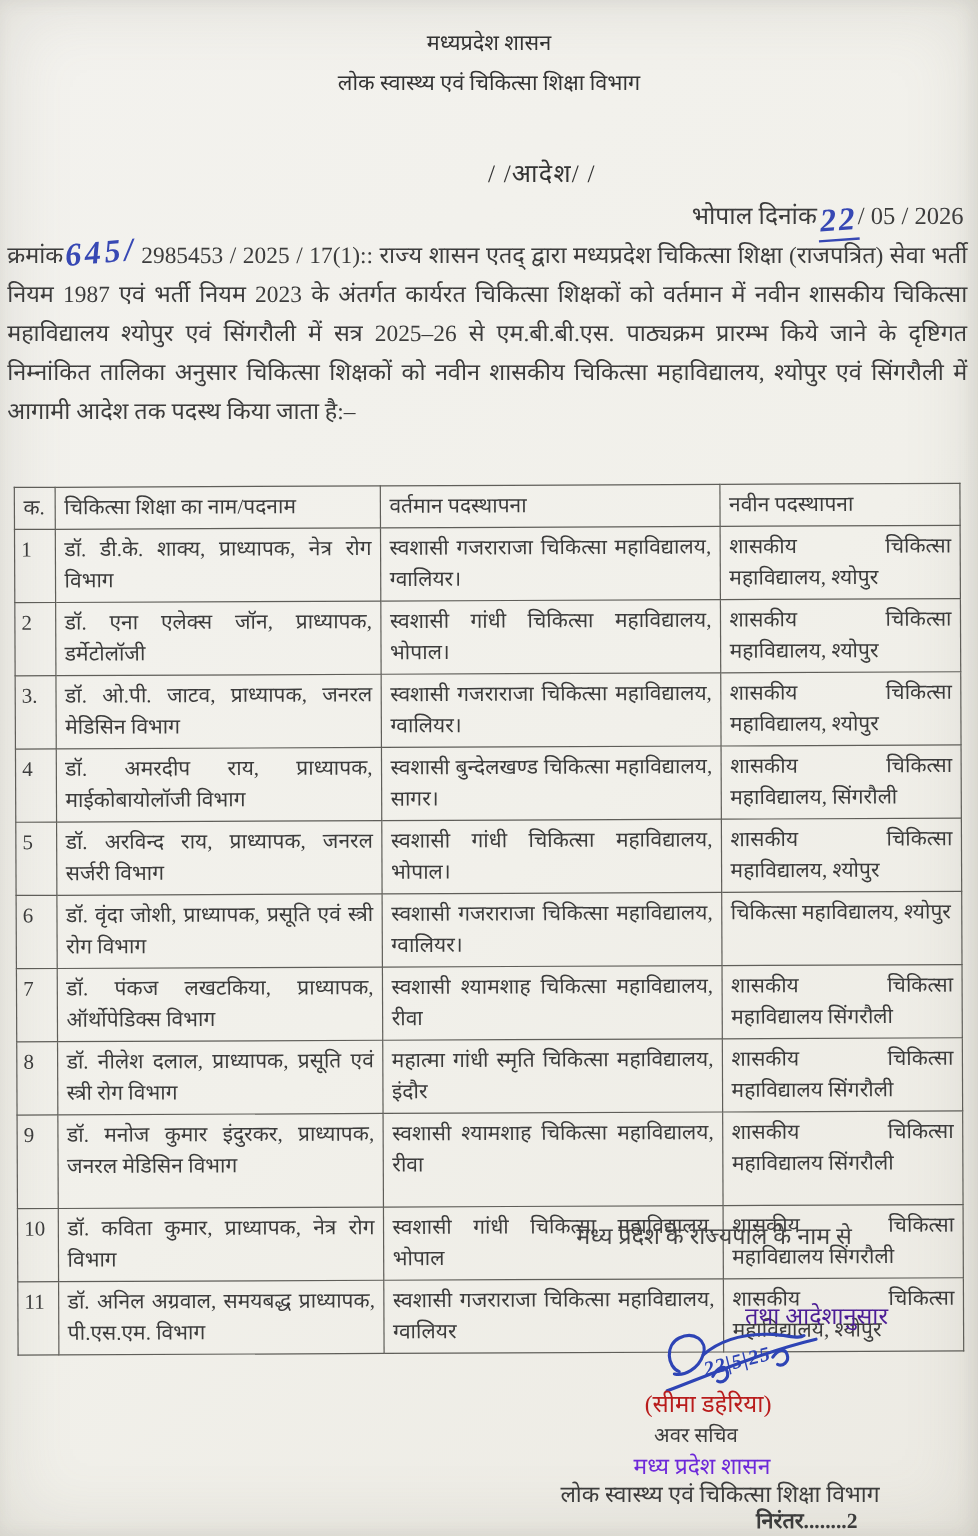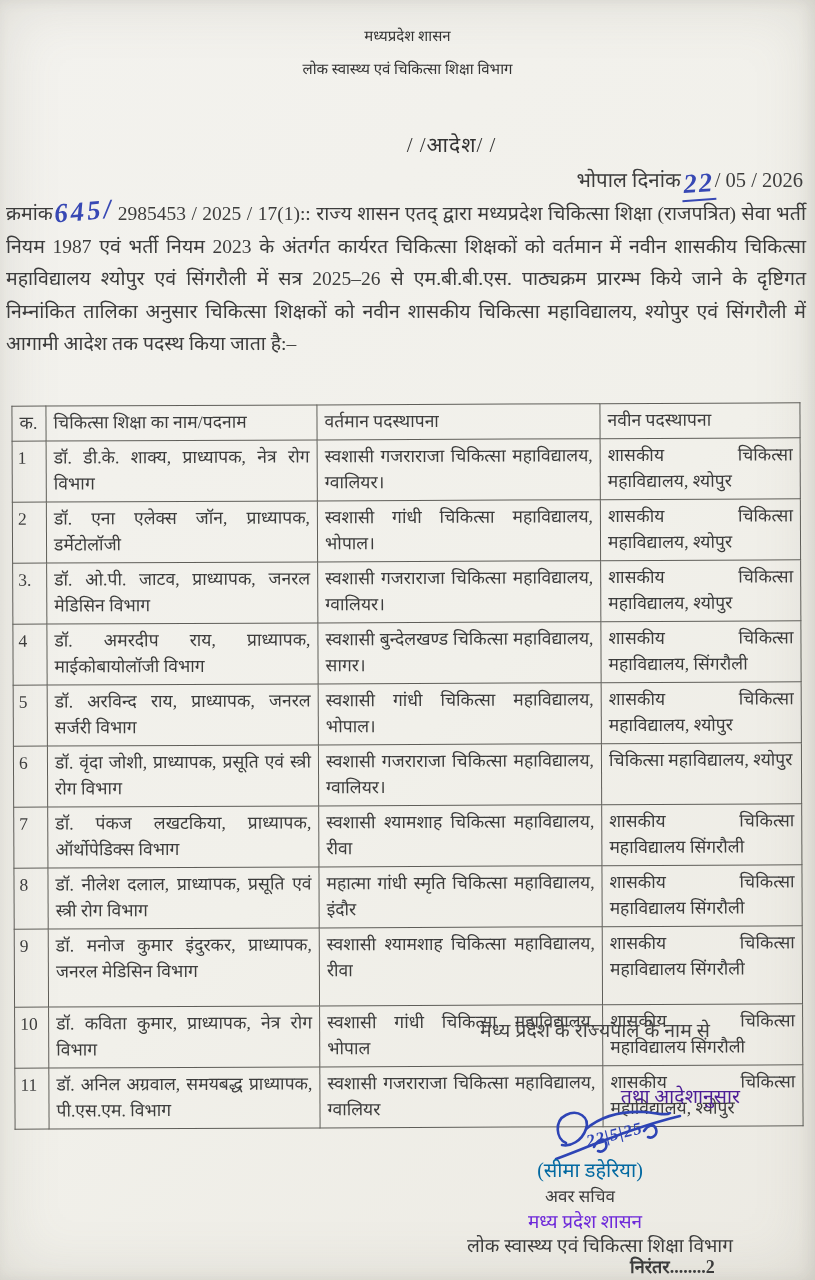--- a/index.html
+++ b/index.html
@@ -12,21 +12,21 @@
     overflow:hidden;
   }
   .paper{
     position:absolute;inset:0;
     background:linear-gradient(135deg,#f3f2ee 0%,#f1f0ea 55%,#eceae3 100%);
     box-shadow:inset 0 0 60px rgba(120,115,100,.18), inset -4px 0 14px rgba(110,105,95,.12);
   }
   .center-text{text-align:center;}
   .doc-header{
     position:absolute;top:20px;left:0;width:100%;
-    line-height:33px;font-size:15px;color:#333;
+    line-height:33px;font-size:18px;color:#333;
   }
   .order-heading{
     position:absolute;top:130px;left:0;width:100%;
     font-size:21px;letter-spacing:1px;color:#333;padding-left:44px;
   }
   .dateline{
     position:absolute;top:163px;right:12px;
     font-size:20.5px;color:#3d3d3d;white-space:nowrap;
   }
   .handwriting{
@@ -73,21 +73,21 @@
   .order-table .cell-just{text-align:justify;}
   .order-table .sno{text-align:left;padding-left:5px;}
   .footer-line1{position:absolute;top:1016px;left:415px;width:360px;font-size:19.5px;color:#444;}
   .footer-line2{position:absolute;top:1082px;left:380px;width:360px;font-size:19.5px;color:#4c1d95;text-align:right;}
   .signature-wrap{position:absolute;top:1103px;left:548px;width:190px;height:66px;}
   .sig-date{
     position:absolute;top:22px;left:38px;
     font-size:17px;color:#2e44b5;font-style:italic;font-weight:bold;
     transform:rotate(-14deg);letter-spacing:1px;
   }
-  .signer-name{position:absolute;top:1156px;left:460px;width:260px;font-size:20px;color:#0369a1;}
+  .signer-name{position:absolute;top:1156px;left:460px;width:260px;font-size:20px;color:#b91c1c;}
   .signer-desig{position:absolute;top:1184px;left:460px;width:240px;font-size:17px;color:#3c3c3c;}
   .signer-govt{position:absolute;top:1208px;left:455px;width:260px;font-size:19px;color:#6d28d9;}
   .signer-dept{position:absolute;top:1232px;left:420px;width:360px;font-size:19px;color:#3c3c3c;}
   .continuation{position:absolute;top:1254px;left:630px;width:170px;font-size:18px;color:#3c3c3c;font-weight:bold;}
 </style>
 </head>
 <body>
 
 <div class="paper"></div>
 

